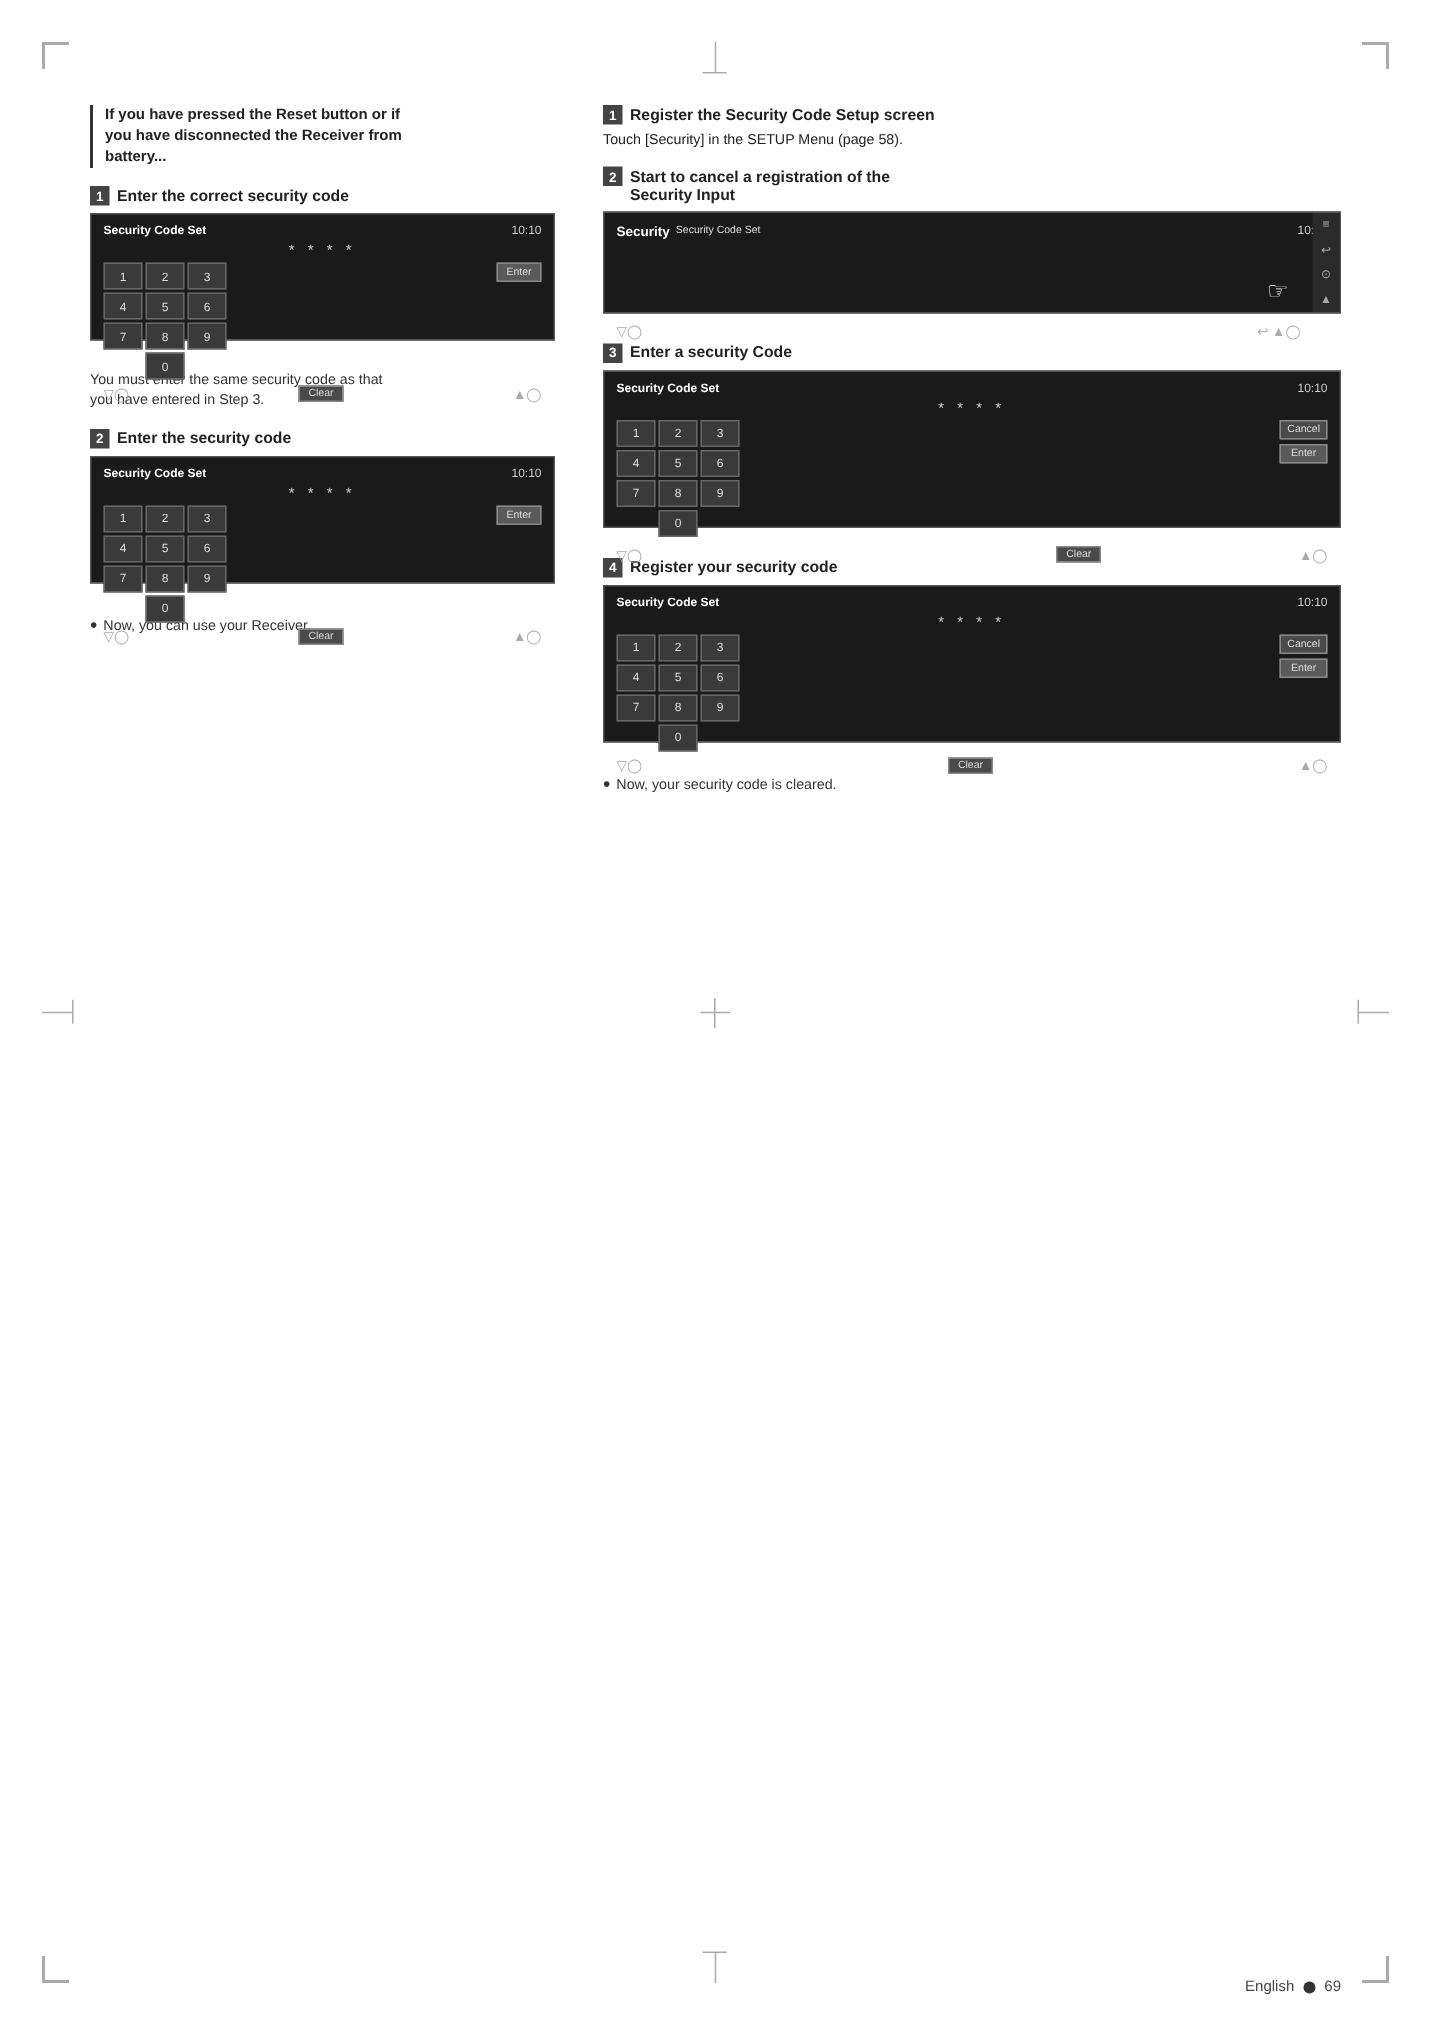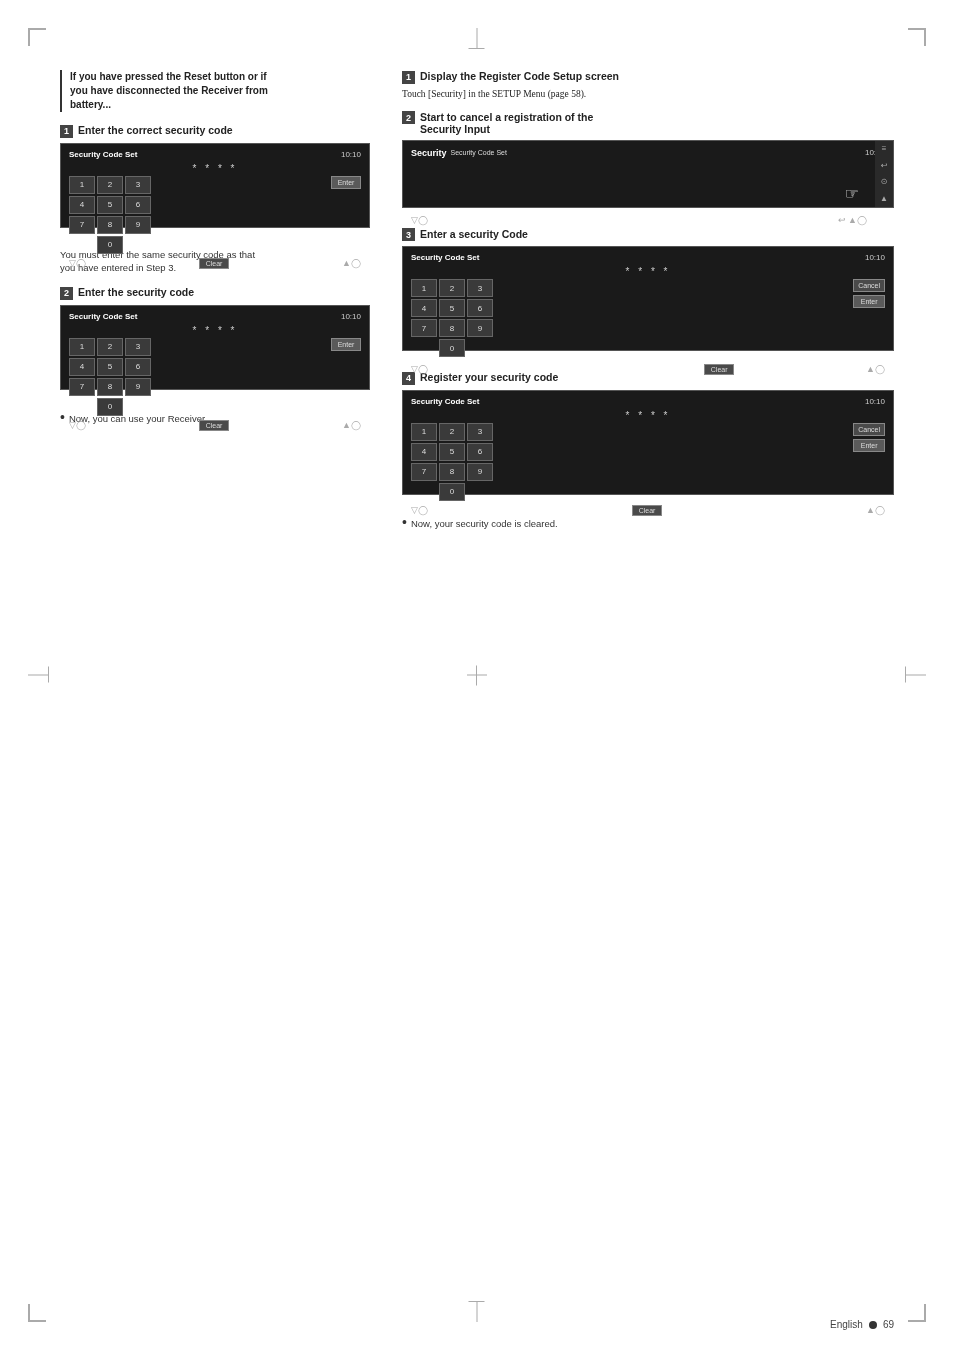--- a/index.html
+++ b/index.html
@@ -297,21 +297,20 @@
 
     .step-block {
       margin-bottom: 12px;
     }
 
     
     .touch-note {
       font-size: 9.5px;
       margin-top: 2px;
       margin-bottom: 8px;
-      font-family: Liberation Serif, serif;
     }
 
     .screen-dots {
       color: #ccc;
       letter-spacing: 3px;
       font-size: 10px;
       text-align: center;
       padding: 2px 0;
     }
   </style>
@@ -420,21 +419,21 @@
           <div class="step-desc" style="margin-bottom:0;">Now, you can use your Receiver.</div>
         </div>
       </div>
     </div>
 
     <div class="col-right">
 
       <div class="step-block">
         <div class="step-header">
           <span class="step-num">1</span>
-          <span class="step-title">Display the Register Code Setup screen</span>
+          <span class="step-title">Register the Security Code Setup screen</span>
         </div>
         <div class="touch-note">Touch [Security] in the SETUP Menu (page 58).</div>
       </div>
 
       <div class="step-block">
         <div class="step-header">
           <span class="step-num">2</span>
           <span class="step-title">
             <span>Start to cancel a registration of the</span><br>
             <span>Security Input</span>

